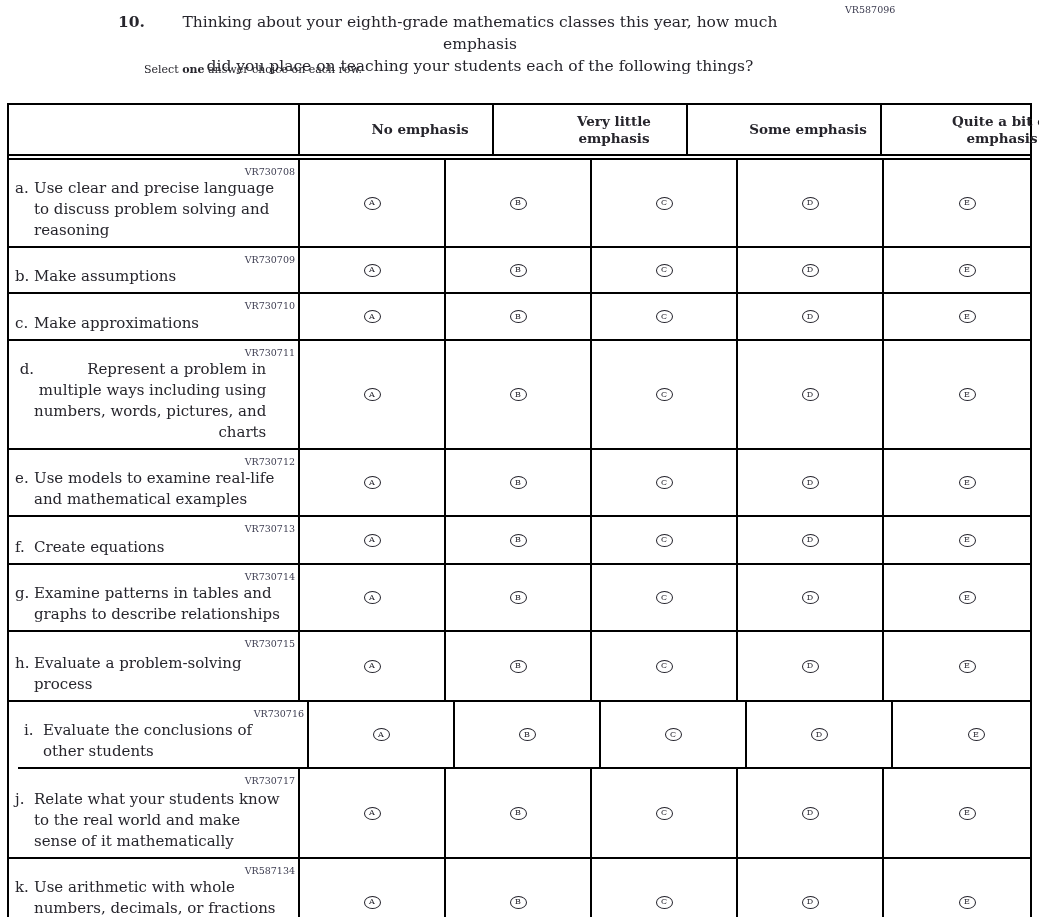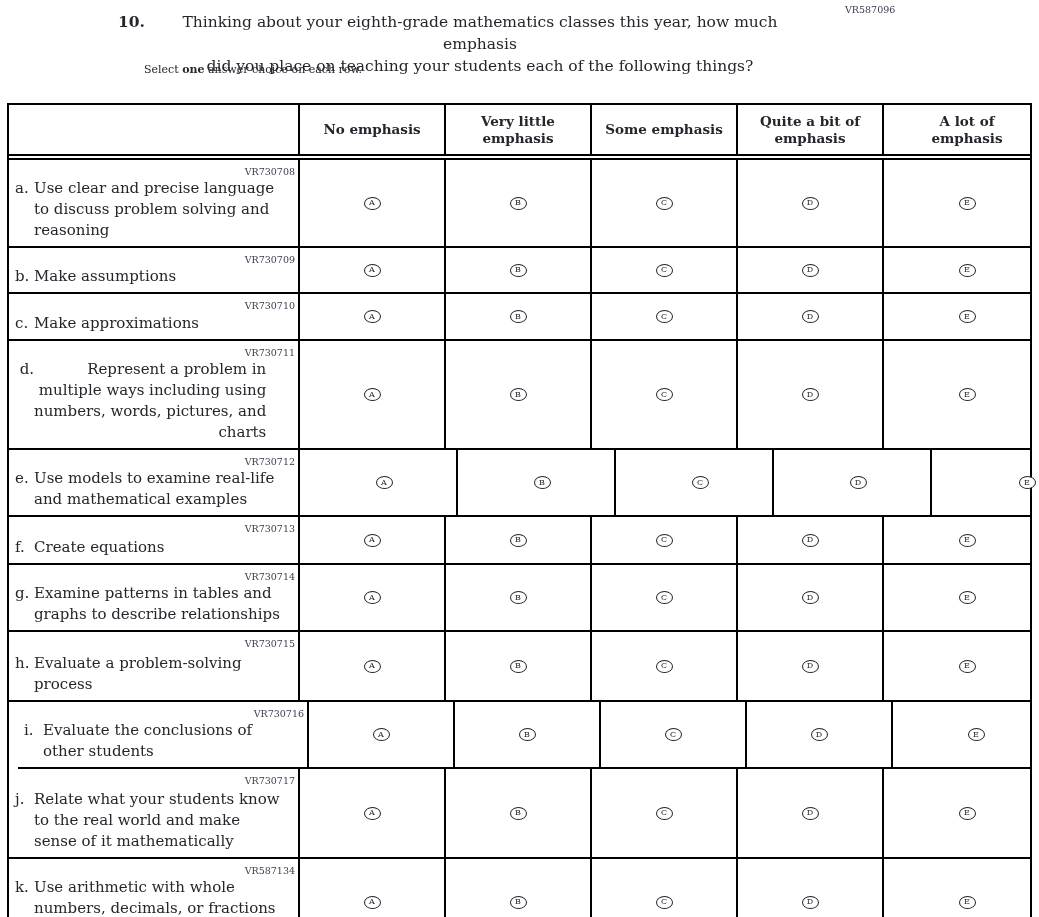--- a/index.html
+++ b/index.html
@@ -57,20 +57,21 @@
   }
   .trow {
     display: grid;
     grid-template-columns: 291px 146px 146px 146px 146px 146px;
     border-bottom: 2px solid #000000;
     box-sizing: border-box;
   }
   .trow > div { box-sizing: border-box; }
   .thead {
     border-bottom: 6px double #000000;
+    gap: 48px;
   }
   .hcell {
     border-right: 2px solid #000000;
     display: flex;
     align-items: center;
     justify-content: center;
     text-align: center;
     font-weight: bold;
     font-size: 13.5px;
     line-height: 16.5px;
@@ -242,21 +243,21 @@
       <div class="ocell">
         <span class="bubble">C</span>
       </div>
       <div class="ocell">
         <span class="bubble">D</span>
       </div>
       <div class="ocell">
         <span class="bubble">E</span>
       </div>
     </div>
-    <div class="trow" style="min-height: 63px; gap: 12px;">
+    <div class="trow" style="min-height: 63px;">
       <div class="lcell">
         <div class="vr">VR730712</div>
         <div class="ltext">
           <span class="letter">e.</span>
           <span class="ltxt">Use models to examine real-life
 and mathematical examples</span>
         </div>
       </div>
       <div class="ocell">
         <span class="bubble">A</span>

